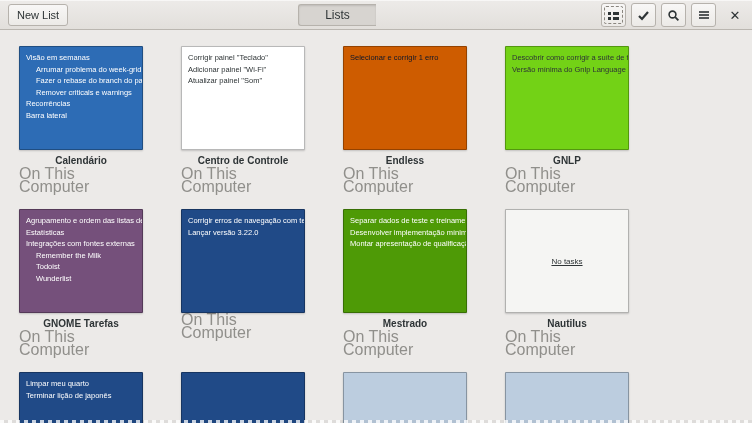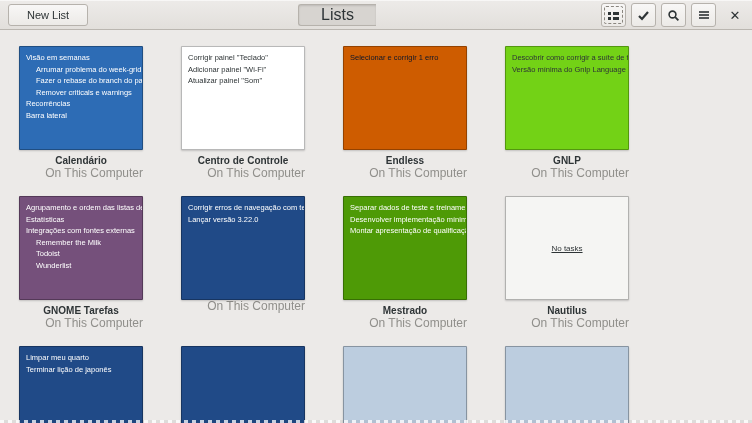--- a/index.html
+++ b/index.html
@@ -18,28 +18,28 @@
     box-shadow:inset 0 1px 0 rgba(255,255,255,.6);
   }
   .btn {
     font-family:"Liberation Sans", sans-serif;
     font-size:11px; color:#2e3436;
     background:linear-gradient(#f8f7f6,#eceae7);
     border:1px solid #b6b2ac; border-radius:3px;
     cursor:pointer;
   }
   .new-list-btn {
-    position:absolute; left:8px; top:4px; height:22px; padding:0 18px;
+    position:absolute; left:8px; top:4px; height:22px; padding:0 8px;
   }
   .view-switcher {
     position:absolute; left:50%; top:4px; transform:translateX(-50%);
     display:flex; height:22px;
   }
   .switch-btn {
-    width:78px; height:22px; font-size:16px;
+    width:78px; height:22px; font-size:12px;
     border-radius:0;
   }
   .switch-btn:first-child { border-radius:3px 0 0 3px; border-right:none; }
   .switch-btn:last-child  { border-radius:0 3px 3px 0;margin-top:44px; }
   .switch-btn.active {
     background:#d7d4d0;
     box-shadow:inset 0 1px 2px rgba(0,0,0,.12);
   }
   .header-right {
     position:absolute; right:6px; top:3px; height:24px;
@@ -83,21 +83,21 @@
     position:absolute; inset:0;
     display:flex; align-items:center; justify-content:center;
     font-size:8px; color:#2e3436;text-decoration:underline;
   }
   .card-title {
     margin-top:5px; text-align:center;
     font-size:10px; font-weight:bold; color:#2e3436;
     line-height:12px;
   }
   .card-subtitle {
-    text-align:right; font-size:12px; color:#908f8b; line-height:13px;
+    text-align:left; font-size:16px; color:#908f8b; line-height:13px;
   }
   
   .bottom-dots {
     position:absolute; left:0; bottom:0; width:752px; height:3px;
     background:repeating-linear-gradient(90deg,
       rgba(255,255,255,.75) 0 4px, rgba(0,0,0,.06) 4px 8px);
     pointer-events:none;
   }
 </style>
 </head>

